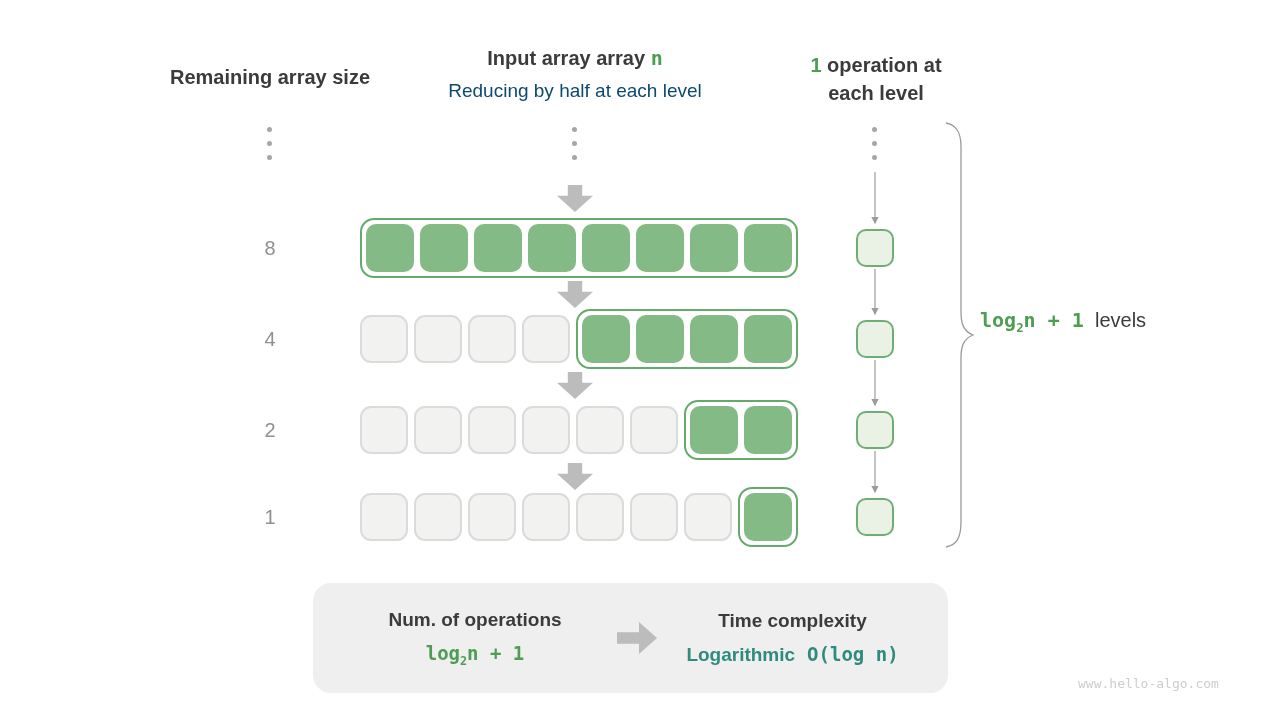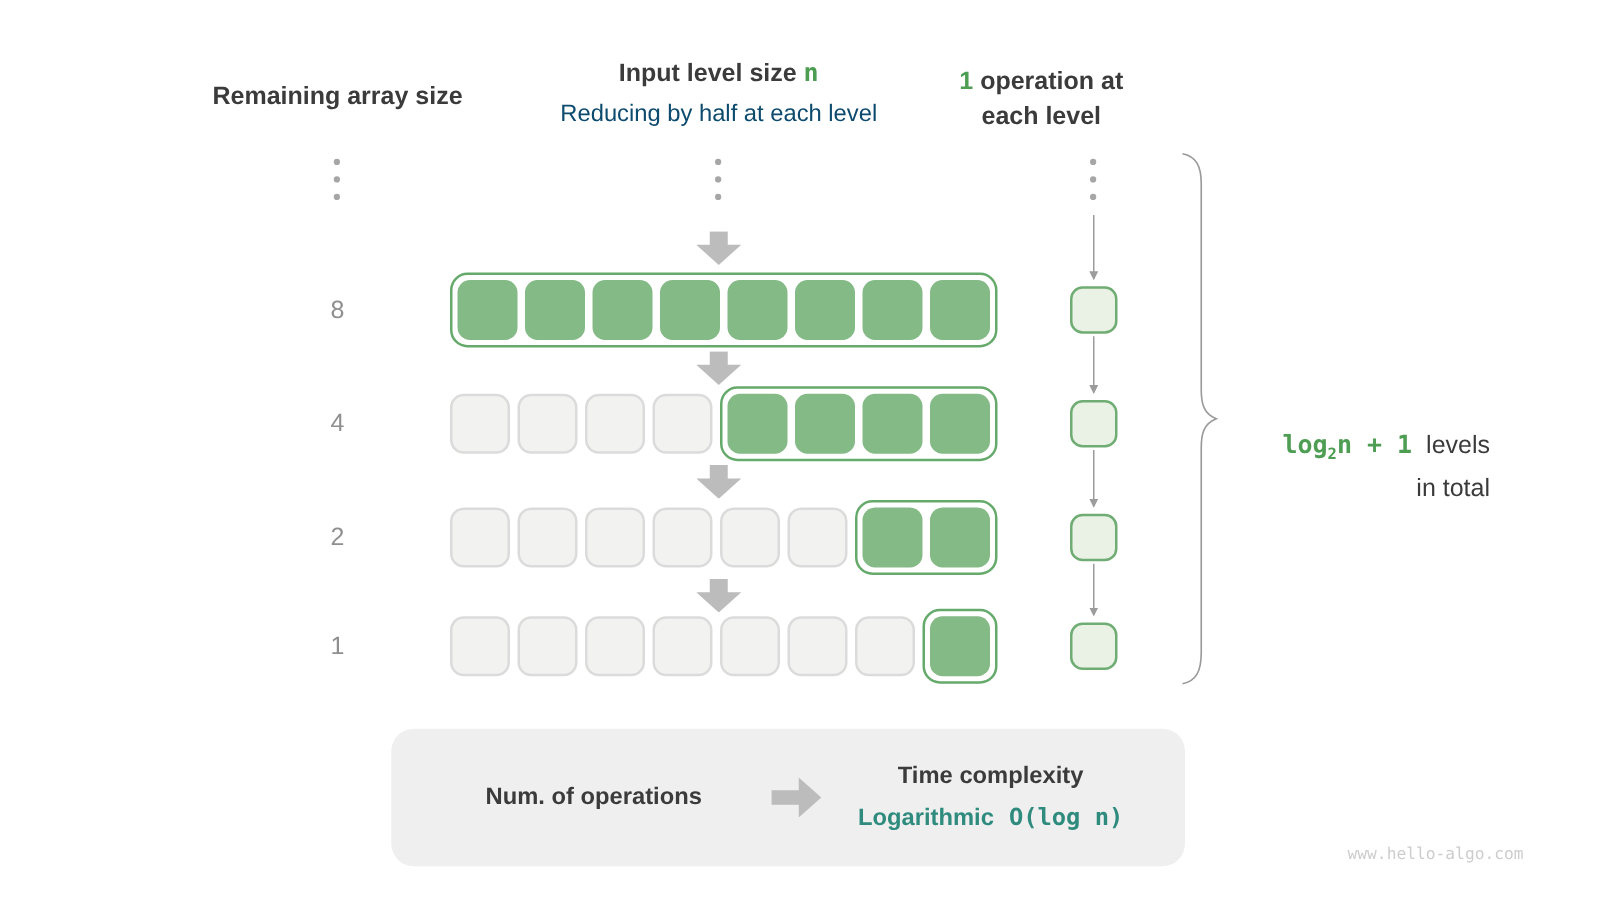--- a/index.html
+++ b/index.html
@@ -4,21 +4,21 @@
 <style>
   html,body{margin:0;padding:0;background:#fff;}
   .canvas{position:relative;width:1280px;height:720px;background:#ffffff;
           font-family:"Liberation Sans",sans-serif;overflow:hidden;}
 
   
   .hdr{position:absolute;text-align:center;color:#3b3b3b;font-weight:700;font-size:20px;}
   .hdr-left{left:120px;top:66px;width:300px;}
   .hdr-center{left:415px;top:46px;width:320px;}
   .hdr-sub{font-weight:400;font-size:19px;color:#0c4a6e;margin-top:10px;}
-  .hdr-right{left:748px;top:51px;width:170px;line-height:28px;}
+  .hdr-right{left:791px;top:51px;width:170px;line-height:28px;}
   .green{color:#4d9d53;}
   .mono{font-family:"DejaVu Sans Mono",monospace;}
 
   
   .dots{position:absolute;display:flex;flex-direction:column;align-items:center;gap:9px;}
   .dot{width:5px;height:5px;border-radius:50%;background:#a6a6a6;}
 
   
   .level-label{position:absolute;left:220px;width:100px;height:60px;line-height:60px;
                text-align:center;font-size:20px;color:#8f8f8f;}
@@ -34,22 +34,22 @@
   .block-arrow{position:absolute;left:557px;width:36px;height:27px;background:#bcbcbc;
                clip-path:polygon(30% 0,70% 0,70% 40%,100% 40%,50% 100%,0 40%,30% 40%);}
 
   
   .op-box{position:absolute;left:856px;width:38px;height:38px;box-sizing:border-box;
           border:2px solid #70ad74;border-radius:10px;background:#e9f2e5;}
 
   .overlay{position:absolute;left:0;top:0;pointer-events:none;}
 
   
-  .brace-label{position:absolute;left:980px;top:306px;width:212px;text-align:right;
-               font-size:20px;color:#3b3b3b;line-height:28px;margin-top:35px;}
+  .brace-label{position:absolute;left:980px;top:306px;width:212px;text-align:left;
+               font-size:20px;color:#3b3b3b;line-height:28px;}
   .formula{font-family:"DejaVu Sans Mono",monospace;font-weight:700;color:#4d9d53;}
   sub{font-size:0.62em;}
 
   
   .summary{position:absolute;left:313px;top:583px;width:635px;height:110px;background:#efefef;
            border-radius:18px;display:flex;align-items:center;box-sizing:border-box;padding:0 28px;}
   .sum-col{display:flex;flex-direction:column;gap:11px;text-align:center;}
   .sum-left{width:268px;}
   .sum-right{flex:1;align-items:center;}
   .sum-title{font-size:19px;font-weight:700;color:#3b3b3b;}
@@ -64,21 +64,21 @@
              font-size:13px;color:#cdcdcd;}
 </style>
 </head>
 <body>
 
 <div class="canvas">
 
   <div class="hdr hdr-left">Remaining array size</div>
 
   <div class="hdr hdr-center">
-    <div><span>Input level size</span> <span class="green mono">n</span></div>
+    <div><span>Input array array</span> <span class="green mono">n</span></div>
     <div class="hdr-sub">Reducing by half at each level</div>
   </div>
 
   <div class="hdr hdr-right">
     <div><span class="green">1</span> <span>operation at</span></div>
     <div>each level</div>
   </div>
 
   <div class="dots" style="left:267px;top:127px;">
     <span class="dot"></span>
@@ -174,26 +174,26 @@
       <line x1="875" y1="172" x2="875" y2="223" marker-end="url(#ah)"></line>
       <line x1="875" y1="269" x2="875" y2="314" marker-end="url(#ah)"></line>
       <line x1="875" y1="360" x2="875" y2="405" marker-end="url(#ah)"></line>
       <line x1="875" y1="451" x2="875" y2="492" marker-end="url(#ah)"></line>
     </g>
     <path d="M 946 123 C 957 125 961 133 961 147 L 961 312 C 961 323 963 331 973 335 C 963 339 961 347 961 358 L 961 522 C 961 537 957 545 946 547" fill="none" stroke="#9a9a9a" stroke-width="1.3"></path>
   </svg>
 
   <div class="brace-label">
     <div><span class="formula"><span>log</span><sub>2</sub><span>n + 1</span></span>&nbsp; <span>levels</span></div>
-    <div>in total</div>
   </div>
 
   <div class="summary">
     <div class="sum-col sum-left">
       <div class="sum-title">Num. of operations</div>
+      <div class="sum-formula formula"><span>log</span><sub>2</sub><span>n + 1</span></div>
     </div>
     <div class="sum-arrow"></div>
     <div class="sum-col sum-right">
       <div class="sum-title">Time complexity</div>
       <div class="sum-value"><span class="teal">Logarithmic</span><span class="teal mono">O(log n)</span></div>
     </div>
   </div>
 
   <div class="watermark">www.hello-algo.com</div>
 </div>

